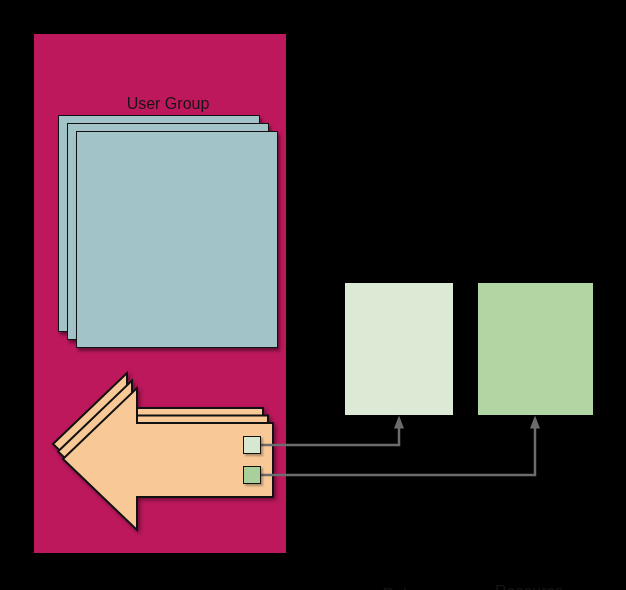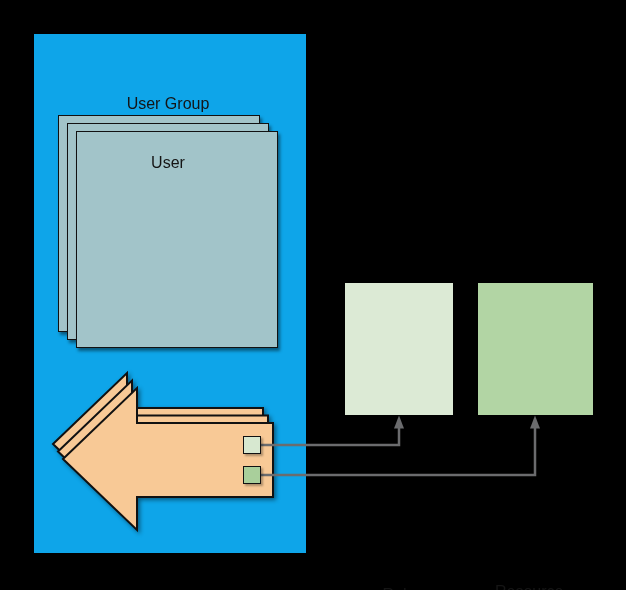--- a/index.html
+++ b/index.html
@@ -2,22 +2,22 @@
 <html><head>
 <meta charset="utf-8">
 <style>
   html,body{margin:0;padding:0;background:#000;}
   .stage{
     position:relative;width:626px;height:590px;background:#000;overflow:hidden;
     font-family:"Liberation Sans", sans-serif;color:#151515;
   }
   .label{position:absolute;font-size:16px;line-height:24px;white-space:nowrap;}
   .panel{
-    position:absolute;left:34px;top:34px;width:272px;height:519px;
-    background:#0ea5e9;
+    position:absolute;left:34px;top:34px;width:252px;height:519px;
+    background:#be185d;
   }
   .panel-title{left:0;top:58px;width:268px;text-align:center;}
   .user-sq{
     position:absolute;width:202px;height:217px;background:#a2c4c9;
     border:1.5px solid #111;box-sizing:border-box;
     box-shadow:2px 3px 3px rgba(0,0,0,0.45);
   }
   .user-sq.back{left:24px;top:81px;}
   .user-sq.mid{left:33px;top:89px;}
   .user-sq.front{left:42px;top:97px;}
@@ -46,21 +46,20 @@
 <body>
 
 <div class="stage">
 
   <div class="panel">
     <div class="label panel-title">User Group</div>
 
     <div class="user-sq back"></div>
     <div class="user-sq mid"></div>
     <div class="user-sq front"></div>
-    <div class="label user-label">User</div>
   </div>
 
   <svg class="svg-overlay" viewBox="0 0 626 590">
 
     <g class="arrow-shape">
       <polygon points="53,444 127,373 127,408 263,408 263,482 127,482 127,515" fill="#f8c996" stroke="#111" stroke-width="2" stroke-linejoin="miter"></polygon>
       <polygon points="58,451.5 132,380.5 132,415.5 268,415.5 268,489.5 132,489.5 132,522.5" fill="#f8c996" stroke="#111" stroke-width="2" stroke-linejoin="miter"></polygon>
       <polygon points="63,459 137,388 137,423 273,423 273,497 137,497 137,530" fill="#f8c996" stroke="#111" stroke-width="2" stroke-linejoin="miter"></polygon>
     </g>
 

